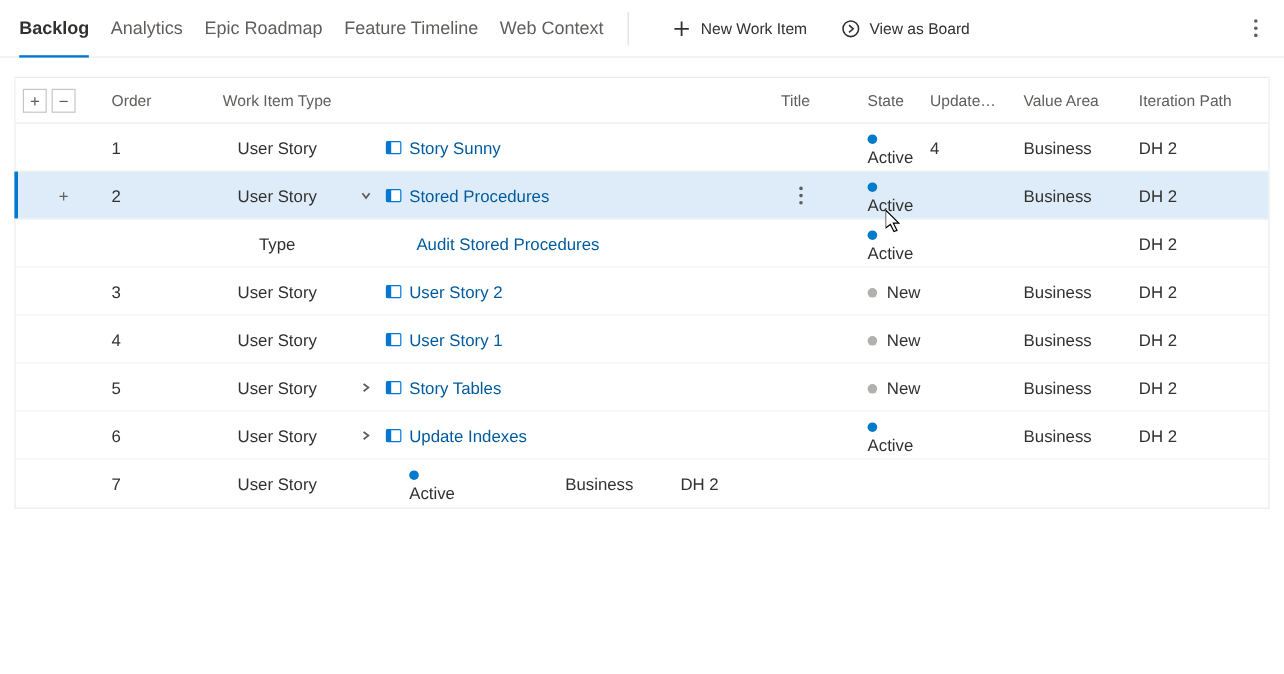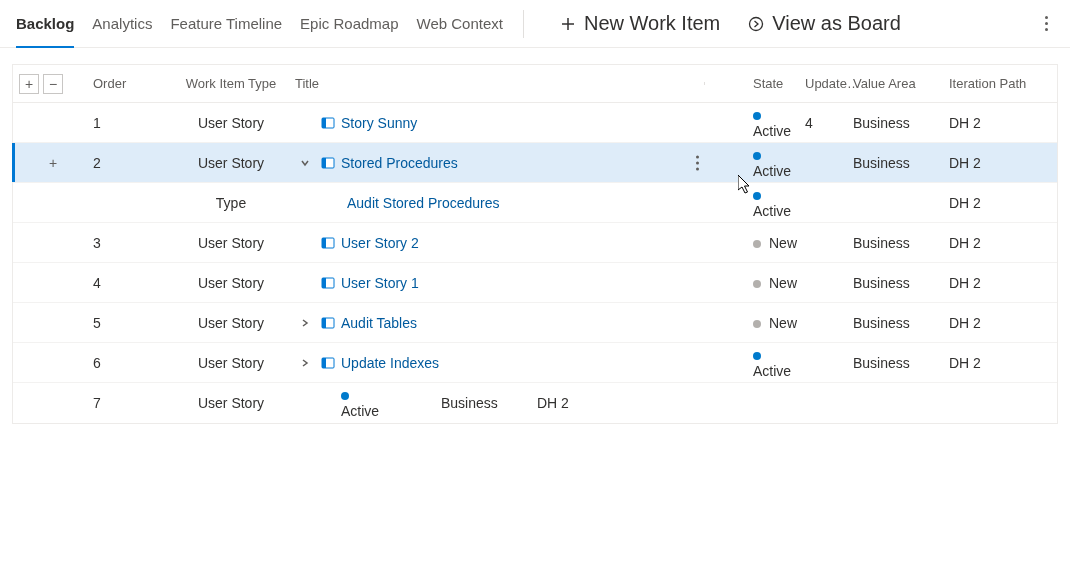--- a/index.html
+++ b/index.html
@@ -56,21 +56,21 @@
     display: flex;
     align-items: center;
     gap: 28px;
     margin-left: 16px;
   }
   .action {
     display: flex;
     align-items: center;
     gap: 8px;
     cursor: pointer;
-    font-size: 20px;
+    font-size: 13px;
     color: #323130;
   }
   .action svg { stroke: #323130; }
   .more-btn {
     margin-left: auto;
     cursor: pointer;
     padding: 6px;
   }
   .dots-v { display:flex; flex-direction:column; gap:3px; }
   .dots-v span { width:3px; height:3px; background:#605e5c; border-radius:50%; }
@@ -99,30 +99,30 @@
     width: 20px; height: 20px;
     border: 1px solid #c8c6c4;
     display: flex; align-items:center; justify-content:center;
     font-size: 14px; line-height:1;
     color: #605e5c;
     background:#fff;
     cursor:pointer;
   }
   .col-order { width: 70px; text-align:left; }
   .col-type  { width: 130px; padding-left: 6px; text-align: center; }
-  .col-title { flex: 1; padding-left: 2px; position:relative; }
+  .col-title { flex: 1; padding-left: 2px; position:relative;text-align:right; }
   .col-title::after {
     content:"";
     position:absolute;
     right:0; top:6px; bottom:6px;
     width:1px; background:#e1dfdd;
   }
   .col-state { width: 100px; padding-left: 48px; }
   .col-story { width: 48px; }
-  .col-value { width: 96px; }
+  .col-value { width: 96px; margin-left: 30px; }
   .col-iter  { width: 108px; }
   .row {
     display: flex;
     align-items: center;
     height: 40px;
     border-bottom: 1px solid #f3f2f1;
     font-size: 14px;
     position: relative;
   }
   .row:last-child { border-bottom: none; }
@@ -189,22 +189,22 @@
     pointer-events:none;
   }
 </style>
 </head>
 <body>
 
 <div class="topbar">
   <div class="tabs">
       <div class="tab active">Backlog</div>
       <div class="tab">Analytics</div>
+      <div class="tab">Epic Roadmap</div>
       <div class="tab">Feature Timeline</div>
-      <div class="tab">Epic Roadmap</div>
       <div class="tab">Web Context</div>
     </div>
   <div class="vr"></div>
   <div class="actions">
     <div class="action">
       <svg width="16" height="16" viewBox="0 0 16 16" fill="none" stroke-width="1.5">
           <line x1="8" y1="2" x2="8" y2="14"></line>
           <line x1="2" y1="8" x2="14" y2="8"></line>
         </svg>
       <span>New Work Item</span>
@@ -358,21 +358,21 @@
             <svg width="12" height="12" viewBox="0 0 12 12" fill="none" stroke-width="1.5">
               <path d="M4 3 L8 6 L4 9"></path>
             </svg>
           </span>
           <span class=" story-icon">
             <svg viewBox="0 0 14 14">
               <rect x="1" y="2" width="12" height="10" rx="1" fill="#fff" stroke="#0078d4" stroke-width="1"></rect>
               <rect x="1" y="2" width="4" height="10" fill="#0078d4"></rect>
             </svg>
           </span>
-          <span class="link-title">Audit Tables</span>
+          <span class="link-title">Story Tables</span>
         </div>
         <div class="col-state"><span class="state-dot dot-new"></span><span>New</span></div>
         <div class="col-story"></div>
         <div class="col-value">Business</div>
         <div class="col-iter">DH 2</div>
       </div>
       <div class="row">
         <div class="lead"></div>
         <div class="col-order">6</div>
         <div class="col-type">User Story</div>

